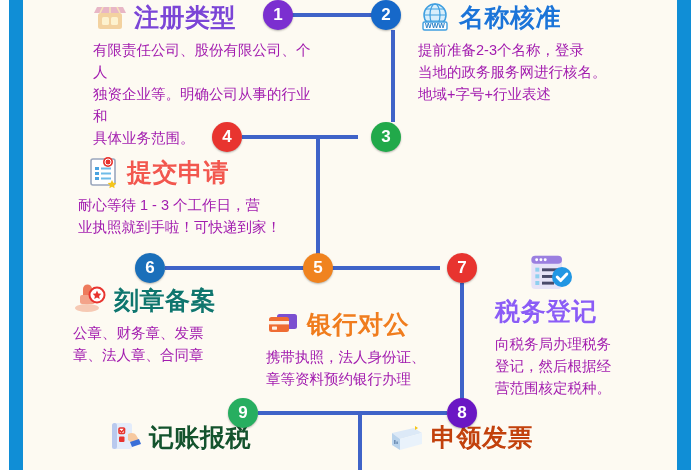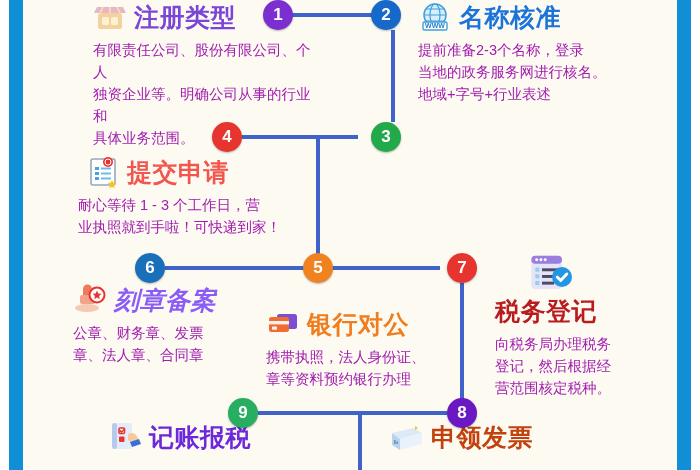--- a/index.html
+++ b/index.html
@@ -170,21 +170,21 @@
 
   <div class="step" style="left:73px; top:283px; width:185px;">
     <div class="head">
       <svg class="ico" viewBox="0 0 34 34">
         <path d="M10 6 a4.5 4.5 0 0 1 9 0 v6 h-9 Z" fill="#ee7a5c"></path>
         <rect x="7" y="12" width="15" height="9" rx="2" fill="#f3a38a"></rect>
         <ellipse cx="14" cy="25" rx="12" ry="4" fill="#f6c9b4"></ellipse>
         <circle cx="24" cy="12" r="7.5" fill="#ffffff" stroke="#e8342f" stroke-width="2"></circle>
         <path d="M24 7.6 l1.3 2.8 3 .4 -2.2 2.1 .6 3.1 -2.7-1.5 -2.7 1.5 .6-3.1 -2.2-2.1 3-.4 Z" fill="#e8342f"></path>
       </svg>
-      <span class="ttl" style="color: #8b5cf6; font-style: italic;">刻章备案</span>
+      <span class="ttl" style="color: #0f766e;">刻章备案</span>
     </div>
     <div class="body" style="width:180px;">公章、财务章、发票
 章、法人章、合同章</div>
   </div>
 
   <div class="step" style="left:495px; top:253px; width:165px;">
     <div style="margin-left:32px;">
       <svg style="width:46px;height:40px;" viewBox="0 0 34 30">
         <rect x="3" y="2" width="23" height="25" rx="3" fill="#e7e3f7"></rect>
         <rect x="3" y="2" width="23" height="6" rx="3" fill="#9b7fe0"></rect>
@@ -195,21 +195,21 @@
         <rect x="6" y="16" width="3" height="3" fill="#8fd0ef"></rect>
         <rect x="6" y="21" width="3" height="3" fill="#8fd0ef"></rect>
         <rect x="11" y="11.5" width="12" height="2.2" fill="#4a4a6a"></rect>
         <rect x="11" y="16.5" width="12" height="2.2" fill="#4a4a6a"></rect>
         <rect x="11" y="21.5" width="9" height="2.2" fill="#4a4a6a"></rect>
         <circle cx="26" cy="18" r="7.5" fill="#2196e3"></circle>
         <path d="M22.4 18 l2.6 2.7 4.6-5" stroke="#fff" stroke-width="2.2" fill="none" stroke-linecap="round" stroke-linejoin="round"></path>
       </svg>
     </div>
     <div class="head" style="margin-top:-2px;">
-      <span class="ttl" style="color: #b91c1c;">税务登记</span>
+      <span class="ttl" style="color: #8b5cf6;">税务登记</span>
     </div>
     <div class="body" style="width:160px;">向税务局办理税务
 登记，然后根据经
 营范围核定税种。</div>
   </div>
 
   <div class="step" style="left:390px; top:420px; width:220px;">
     <div class="head">
       <svg class="ico" viewBox="0 0 34 34">
         <path d="M2 13 L24 8 L32 13 L10 19 Z" fill="#dce9f7"></path>
@@ -227,17 +227,17 @@
     <div class="head">
       <svg class="ico" viewBox="0 0 34 34">
         <rect x="4" y="3" width="20" height="26" rx="2.5" fill="#e3ecfb"></rect>
         <rect x="4" y="3" width="5" height="26" rx="2.5" fill="#b9c9ee"></rect>
         <rect x="11" y="8" width="5.5" height="5.5" rx="1" fill="#fff" stroke="#e8342f" stroke-width="1.6"></rect>
         <path d="M12 10.6 l1.5 1.6 3-3.2" stroke="#e8342f" stroke-width="1.6" fill="none" stroke-linecap="round"></path>
         <rect x="11" y="16.5" width="5.5" height="5.5" rx="1" fill="#e8342f"></rect>
         <path d="M20 14 c3-2 7-1 8 1 l3 5 -6 4 -5-4 Z" fill="#f7c9a0"></path>
         <path d="M22 22 l9-3 2 5 -9 3 Z" fill="#3a6fd8"></path>
       </svg>
-      <span class="ttl" style="color: #6d28d9;">记账报税</span>
+      <span class="ttl" style="color: #14532d;">记账报税</span>
     </div>
   </div>
 
 </div>
 
 </body></html>

